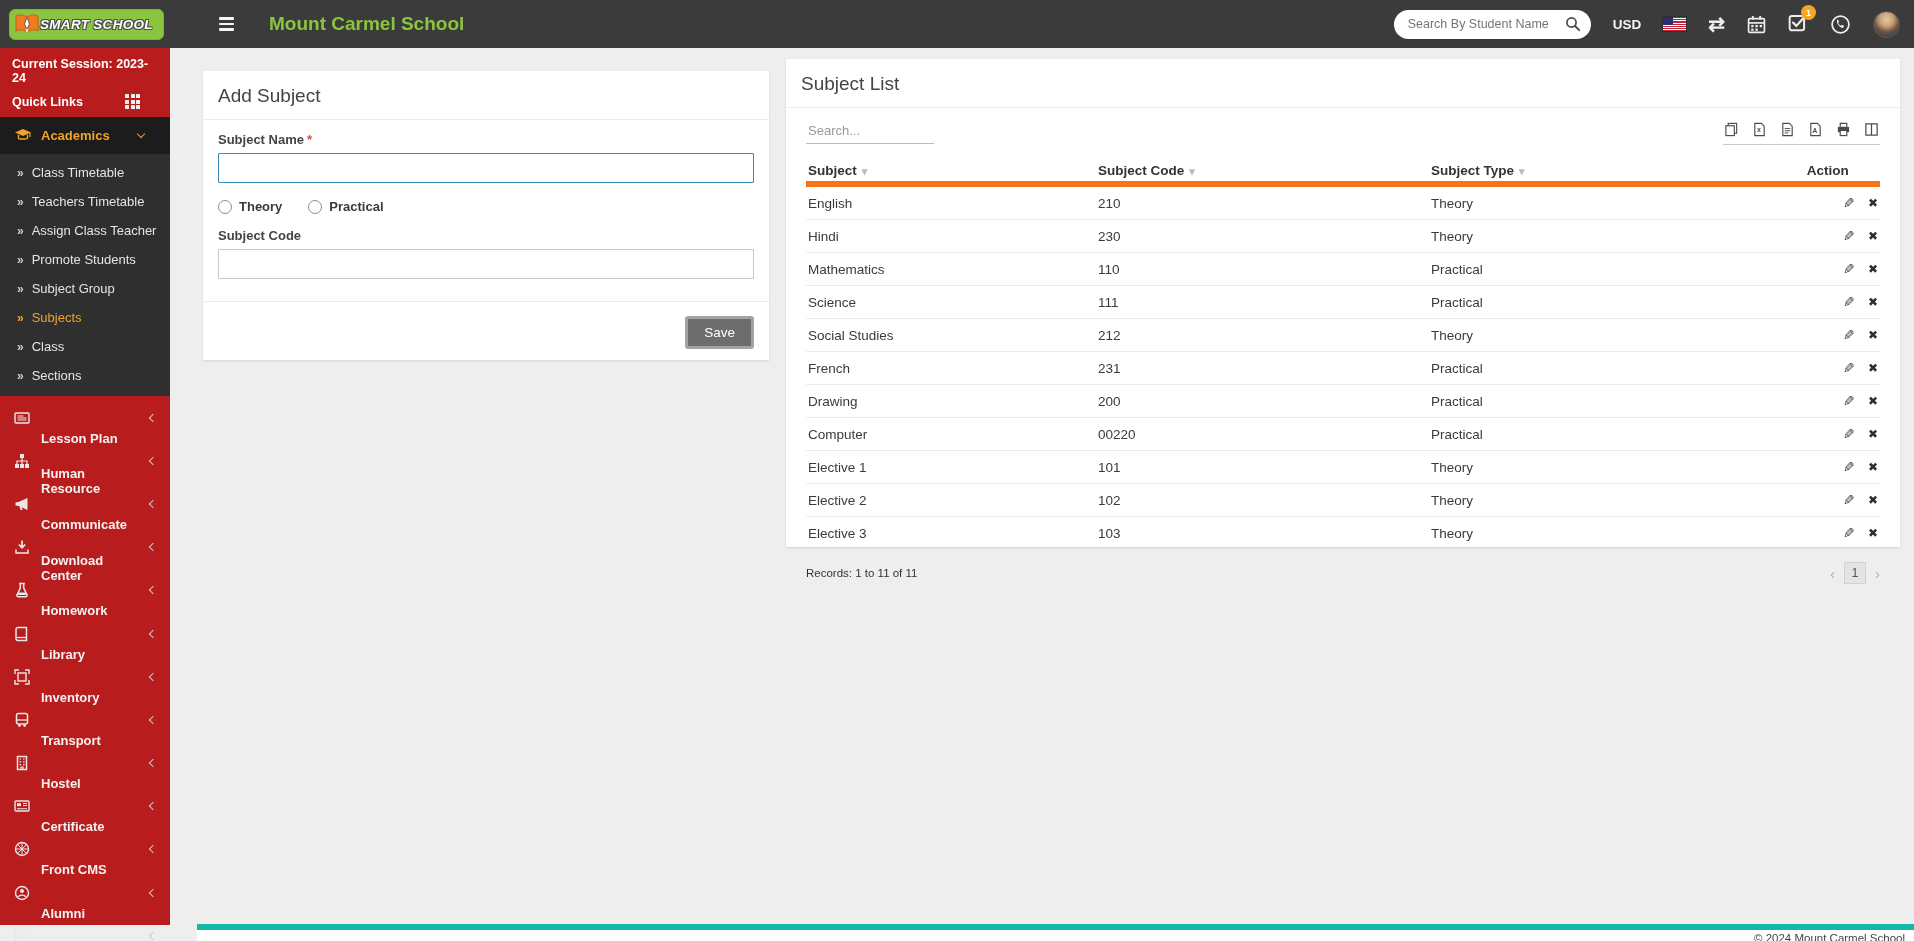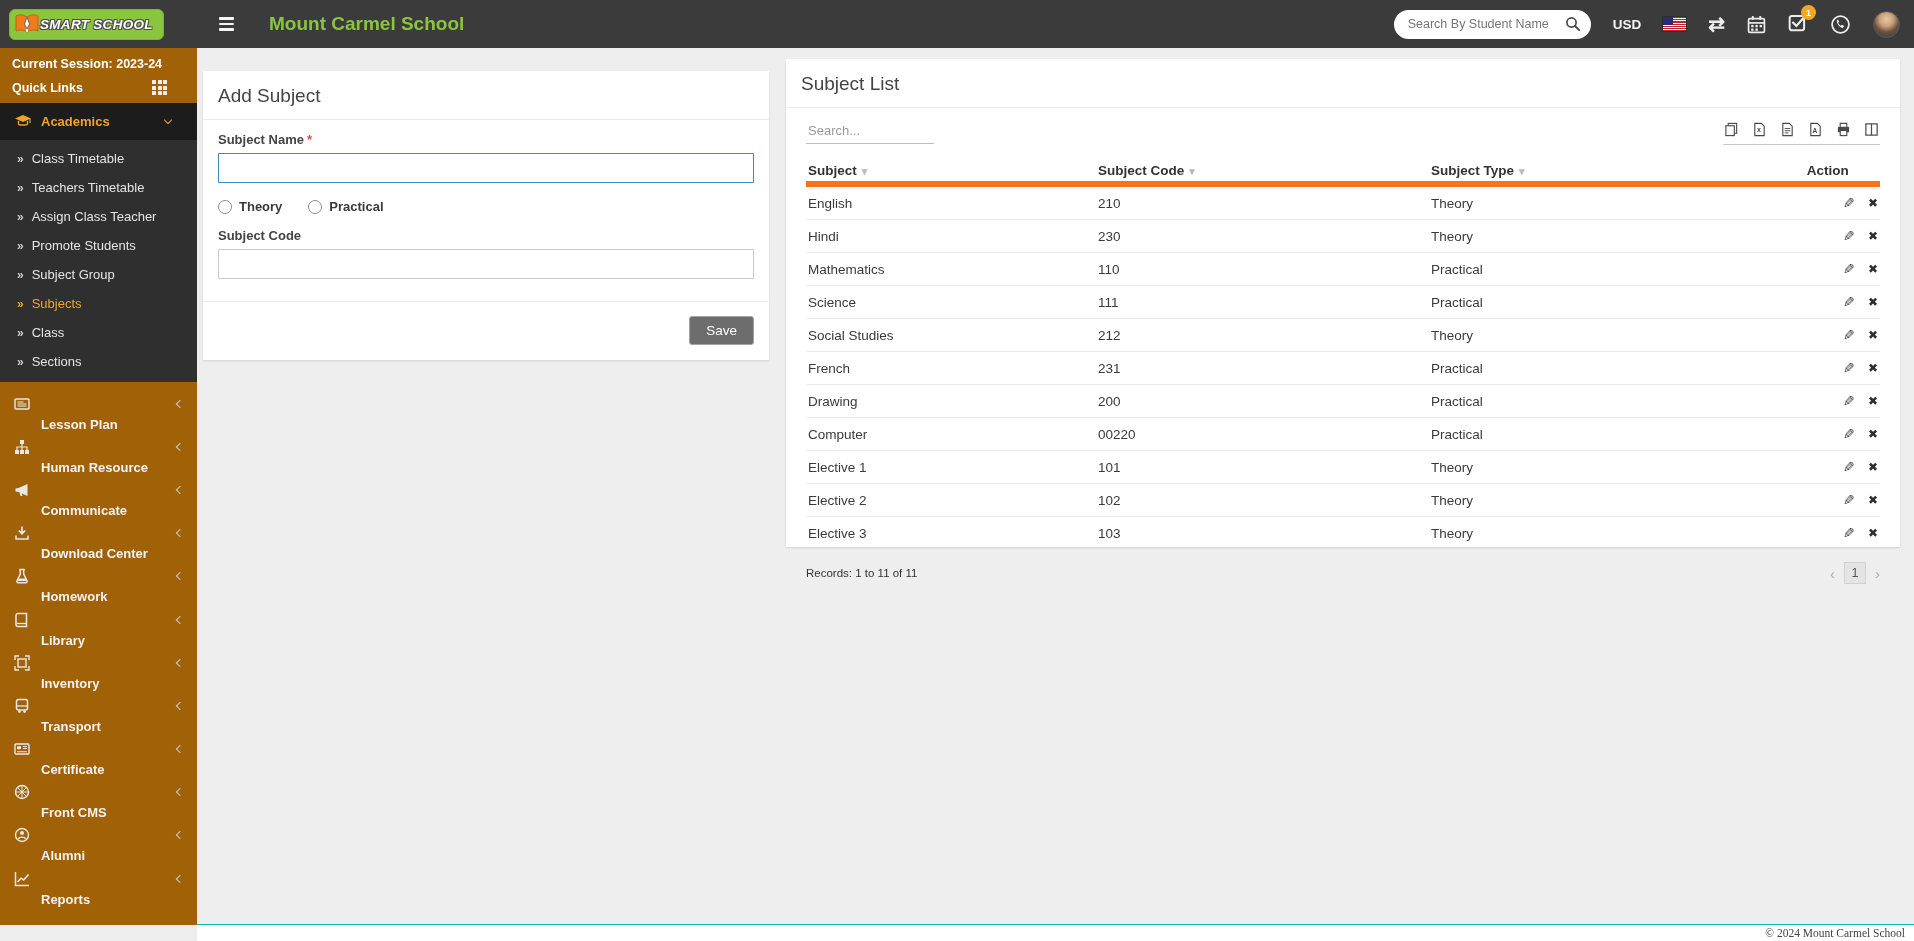--- a/index.html
+++ b/index.html
@@ -23,21 +23,21 @@
   .nav-usd { color:#f5f5f5; font-size:13.5px; font-weight:bold; }
   .flag { position:relative; width:23px; height:14px; background:repeating-linear-gradient(180deg,#bf2333 0 1.1px,#fff 1.1px 2.2px); box-shadow:0 0 0 1px rgba(0,0,0,.2); }
   .flag .canton { position:absolute; top:0; left:0; width:10px; height:7.5px; background:#2c2c75; }
   .nav-ico { color:#eee; font-size:18px; line-height:1; display:flex; align-items:center; cursor:pointer; }
   .exchange-glyph { font-size:20px; font-weight:bold; }
   .task-wrap { position:relative; cursor:pointer; }
   .badge { position:absolute; top:-7px; right:-8px; background:#f5a623; color:#fff; font-size:9.5px; font-weight:bold; width:15px; height:15px; border-radius:50%; display:flex; align-items:center; justify-content:center; }
   .avatar { width:27px; height:27px; border-radius:50%; background:radial-gradient(circle at 50% 30%, #e8c9a0 0%, #c9a079 32%, #6d5340 58%, #474747 78%); border:1px solid #5a5a5a; cursor:pointer; }
 
   
-  .sidebar { position:absolute; top:48px; left:0; width:197px; bottom:16px; background:#a16207; color:#eee; }
+  .sidebar { position:absolute; top:48px; left:0; width:170px; bottom:16px; background:#b91c1c; color:#eee; }
   .side-session { padding:9px 12px 2px; font-size:12.5px; font-weight:bold; color:#fff; }
   .side-quicklinks { padding:7px 12px 8px; font-size:12.5px; font-weight:bold; color:#fff; display:flex; align-items:center; justify-content:space-between; cursor:pointer; }
   .grid-icon { display:grid; grid-template-columns:repeat(3,4px); grid-template-rows:repeat(3,4px); gap:1.5px; margin-right:18px; }
   .grid-icon i { background:#f0f0f0; display:block; border-radius:.5px; }
   .acad-header { background:#1c1c1c; height:37px; display:flex; align-items:center; padding:0 14px; gap:9px; color:#f0a32b; cursor:pointer; }
   .acad-header .label { font-size:13px; font-weight:bold; flex:1; }
   .chev { display:inline-block; width:6px; height:6px; border-right:1.8px solid #c9c9c9; border-bottom:1.8px solid #c9c9c9; }
   .chev.down { transform:rotate(45deg); border-color:#f0a32b; margin-right:12px; margin-top:-3px; }
   .chev.left { transform:rotate(135deg); margin-right:14px; }
   .submenu { background:#2f2f2f; padding:4px 0 6px; }
@@ -58,21 +58,21 @@
   .add-card { left:6px; top:11px; width:566px; height:289px;margin-top:12px; }
   .form-body { padding:12px 15px 0; }
   .form-label { font-size:13px; font-weight:bold; color:#444; margin-bottom:6px; }
   .req { color:#dd4b39; margin-left:3px; }
   .text-input { width:100%; height:30px; border:1px solid #c8c8c8; padding:0 8px; font-size:13px; font-family:"Liberation Sans", sans-serif; color:#333; outline:none; border-radius:1px; }
   .text-input.focused { border:1.6px solid #3c8dbc; }
   .radio-row { display:flex; align-items:center; gap:26px; margin:16px 0 14px; }
   .radio-opt { display:flex; align-items:center; gap:7px; font-size:13px; font-weight:bold; color:#3a3a3a; cursor:pointer; }
   .radio-circle { width:14px; height:14px; border-radius:50%; border:1px solid #8e8e8e; background:#fff; }
   .form-footer { border-top:1px solid #ececec; margin-top:22px; padding:14px 15px; display:flex; justify-content:flex-end; }
-  .save-btn { background:#6d6d6d; border:1px solid #a3a3a3; color:#fff; font-size:13.5px; padding:6px 16px; border-radius:3px; cursor:pointer; font-family:"Liberation Sans", sans-serif; }
+  .save-btn { background:#6d6d6d; border:3px solid #a3a3a3; color:#fff; font-size:13.5px; padding:6px 16px; border-radius:3px; cursor:pointer; font-family:"Liberation Sans", sans-serif; }
 
   .list-card { left:589px; top:11px; width:1114px; height:488px; }
   .list-tools { display:flex; align-items:flex-start; justify-content:space-between; padding:12px 20px 4px; }
   .list-search { border:none; border-bottom:1px solid #bdbdbd; width:128px; font-size:13px; padding:3px 2px 5px; outline:none; color:#333; font-family:"Liberation Sans", sans-serif; background:transparent; }
   .list-search::placeholder { color:#999; }
   .export-toolbar { display:flex; gap:13px; border-bottom:1px solid #c9c9c9; padding:2px 1px 7px; }
   .export-toolbar span { cursor:pointer; display:flex; }
   table.subjects { width:calc(100% - 40px); margin:6px 20px 0; border-collapse:collapse; }
   table.subjects th { text-align:left; font-size:13.5px; color:#333; font-weight:bold; padding:8px 2px 3px; border-bottom:6px solid #f97316; }
   table.subjects td { font-size:13.5px; color:#3a3a3a; padding:8px 2px; border-bottom:1px solid #ececec; height:30px; }
@@ -81,21 +81,21 @@
   .row-actions { display:flex; justify-content:flex-end; gap:13px; }
   .edit-icon::after { content:"✎"; font-size:14px; color:#383838; transform:scaleX(-1); display:inline-block; }
   .delete-icon::after { content:"✖"; font-size:12px; color:#2e2e2e; }
   .edit-icon, .delete-icon { cursor:pointer; }
   .list-footer { display:flex; justify-content:space-between; align-items:center; padding:12px 20px; }
   .records-text { font-size:11.5px; color:#333; }
   .pager { display:flex; align-items:center; gap:9px; }
   .pager .pchev { color:#9fb2c0; font-size:15px; cursor:pointer; line-height:1; }
   .page-box { width:22px; height:22px; background:#e4e4e4; border:1px solid #d2d2d2; color:#555; font-size:12.5px; display:flex; align-items:center; justify-content:center; cursor:pointer; }
 
-  .footerbar { position:absolute; left:197px; right:0; bottom:0; height:17px; background:#fff; border-top:1px solid #14b8a6; font-size:11.5px; color:#444; text-align:right; line-height:16px; padding-right:9px;font-family:Liberation Serif, serif; }
+  .footerbar { position:absolute; left:197px; right:0; bottom:0; height:17px; background:#fff; border-top:6px solid #14b8a6; font-size:11.5px; color:#444; text-align:right; line-height:16px; padding-right:9px; }
 </style>
 </head>
 <body>
 
 <div class="app">
 
   <div class="navbar">
     <div class="logo-area">
       <div class="logo-pill">
         <svg class="logo-book" viewBox="0 0 26 24">
@@ -281,20 +281,29 @@
         <span class="chev left"></span>
     </div>
     <div class="menu-item">
       <svg width="16" height="16" viewBox="0 0 16 16">
           <rect x="2.5" y="1.5" width="11" height="10.5" rx="2" fill="none" stroke="#e8e8e8" stroke-width="1.5"></rect>
           <path d="M2.5 8h11" stroke="#e8e8e8" stroke-width="1.3"></path>
           <circle cx="5.4" cy="13.6" r="1.4" fill="#e8e8e8"></circle>
           <circle cx="10.6" cy="13.6" r="1.4" fill="#e8e8e8"></circle>
         </svg>
       <span class="mi-label">Transport</span>
+        <span class="chev left"></span>
+    </div>
+    <div class="menu-item">
+      <svg width="16" height="16" viewBox="0 0 16 16">
+          <rect x="3.5" y="1.5" width="9" height="13" fill="none" stroke="#e8e8e8" stroke-width="1.5"></rect>
+          <path d="M5.5 4h1.6M9 4h1.6M5.5 6.8h1.6M9 6.8h1.6M5.5 9.6h1.6M9 9.6h1.6" stroke="#e8e8e8" stroke-width="1.2"></path>
+          <path d="M7 14.5v-2.5h2v2.5" fill="none" stroke="#e8e8e8" stroke-width="1.2"></path>
+        </svg>
+      <span class="mi-label">Hostel</span>
         <span class="chev left"></span>
     </div>
     <div class="menu-item">
       <svg width="16" height="16" viewBox="0 0 16 16">
           <rect x="1" y="3" width="14" height="10" rx="1" fill="none" stroke="#e8e8e8" stroke-width="1.4"></rect>
           <rect x="3" y="5.2" width="4" height="3" fill="#e8e8e8"></rect>
           <path d="M9 5.5h4M9 7.5h4M3 10.8h10" stroke="#e8e8e8" stroke-width="1.1"></path>
         </svg>
       <span class="mi-label">Certificate</span>
         <span class="chev left"></span>

